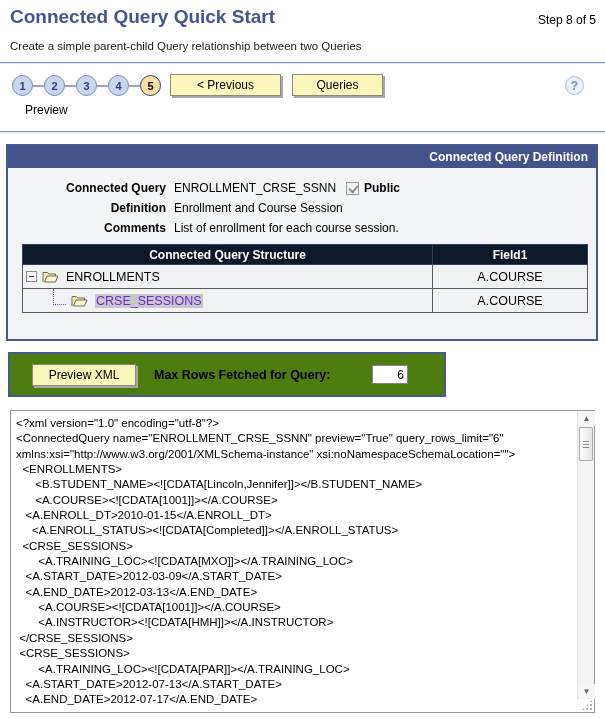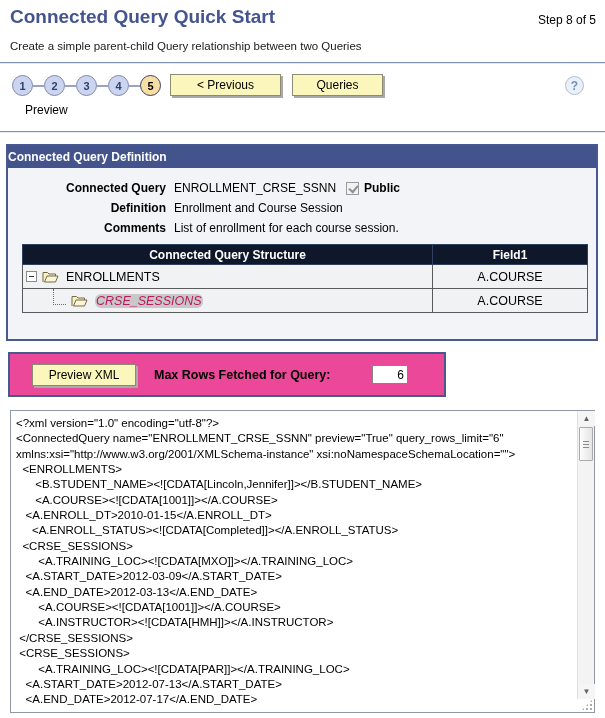--- a/index.html
+++ b/index.html
@@ -32,21 +32,21 @@
   .help { left: 565px; top: 76px; width: 19px; height: 19px; border-radius: 50%;
     background: #eaf0f8; border: 1px solid #aebfd8; color: #6f8fc0; font-size: 12px;
     font-weight: bold; display: flex; align-items: center; justify-content: center; }
 
   .preview-label { left: 13px; top: 103px; font-size: 12px; color: #000; margin-left: 12px; }
 
   
   .defbox { left: 6px; top: 144px; width: 592px; height: 197px;
     border: 2px solid #47598f; background: #f3f4f7; }
   .defbox-header { height: 22px; background: #43548c; border-bottom: 1px solid #28356100;
-    color: #fff; font-size: 12px; font-weight: bold; text-align: left;
+    color: #fff; font-size: 12px; font-weight: bold; text-align: right;
     line-height: 22px; padding-right: 8px; }
 
   .fields { padding-top: 10px; }
   .frow { display: flex; align-items: center; height: 20px; font-size: 12px; }
   .flabel { width: 158px; text-align: right; font-weight: bold; color: #000; }
   .fvalue { margin-left: 8px; color: #000; }
   .fvalue.wide { width: 172px; }
   .chk { width: 13px; height: 13px; background: #f2f2f2; border: 1px solid #9b9b9b;
     position: relative; display: inline-block; }
   .chk::after { content: ""; position: absolute; left: 2px; top: 2px; width: 7px; height: 4px;
@@ -63,26 +63,26 @@
   .stable .col1 { width: 410px; }
   .cellflex { display: flex; align-items: center; }
   .expand-box { width: 11px; height: 11px; background: #fff; border: 1px solid #8b8b8b;
     margin-left: 3px; position: relative; flex: none; }
   .expand-box::after { content: ""; position: absolute; left: 2px; top: 4px; width: 5px;
     height: 1px; background: #333; }
   .foldericon { margin-left: 5px; flex: none; }
   .tree-elbow { width: 13px; height: 16px; margin-left: 30px; margin-bottom: 7px;
     border-left: 1px dotted #4d6fae; border-bottom: 1px dotted #4d6fae; flex: none; }
   .node-name { margin-left: 7px; }
-  .node-name.selected { font-style: italic; color: #be185d; background: #c8c8c8; padding: 0 1px; border-radius: 6px; }
+  .node-name.selected { color: #6d28d9; background: #c8c8c8; padding: 0 1px; }
   .fieldcell { text-align: center; font-size: 12px; }
 
   
   .pbar { left: 8px; top: 352px; width: 438px; height: 45px; border: 2px solid #47598f;
-    background: #ec4899; display: flex; align-items: center; }
+    background: #4d7c0f; display: flex; align-items: center; }
   .btn-previewxml { width: 104px; height: 22px; margin-left: 22px; }
   .maxrows-label { margin-left: 18px; font-size: 12.5px; font-weight: bold; }
   .maxrows-input { position: absolute; right: 36px; width: 36px; height: 19px;
     border: 1px solid #848484; background: #fff; font-size: 12px; text-align: right;
     padding-right: 3px; font-family: "Liberation Sans", sans-serif; }
 
   
   .xmlbox { left: 10px; top: 410px; width: 585px; height: 303px;
     border: 1px solid #8f98a3; background: #fff; }
   .xmltext { position: absolute; left: 0; top: 0; right: 18px; bottom: 0;

